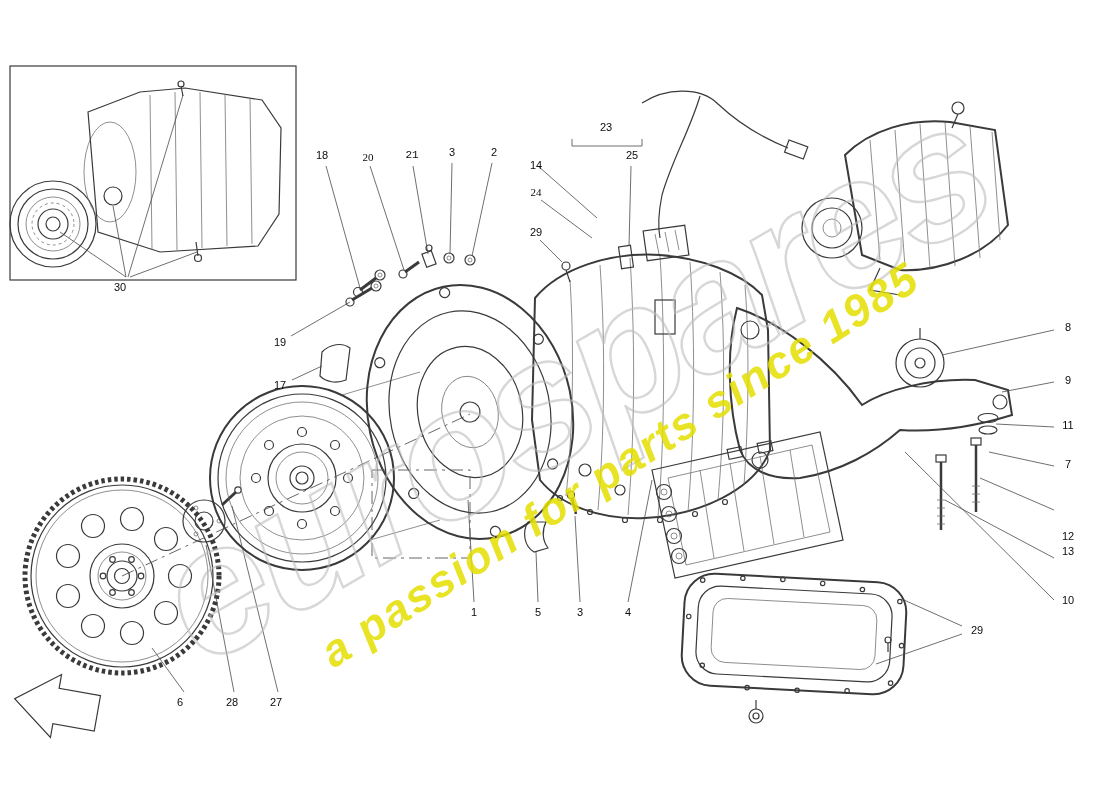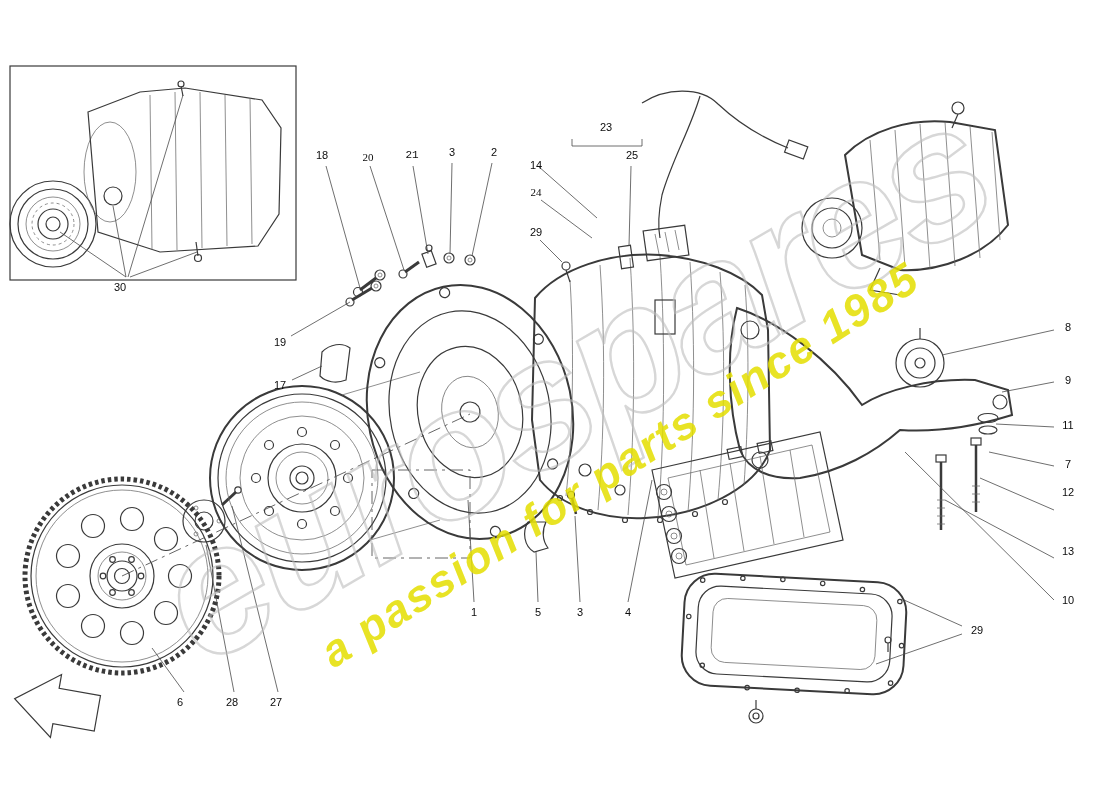--- a/index.html
+++ b/index.html
@@ -295,21 +295,21 @@
       <div class="callout" style="left: 606px; top: 127px;">23</div>
       <div class="callout" style="left: 632px; top: 155px;">25</div>
       <div class="callout" style="left: 536px; top: 192px; font-family: Liberation Serif, serif;">24</div>
       <div class="callout" style="left: 536px; top: 232px;">29</div>
       <div class="callout" style="left: 280px; top: 342px;">19</div>
       <div class="callout" style="left: 280px; top: 385px;">17</div>
       <div class="callout" style="left: 1068px; top: 327px;">8</div>
       <div class="callout" style="left: 1068px; top: 380px;">9</div>
       <div class="callout" style="left: 1068px; top: 425px;">11</div>
       <div class="callout" style="left: 1068px; top: 464px;">7</div>
-      <div class="callout" style="left: 1068px; top: 492px;">12</div>
+      <div class="callout" style="left: 1068px; top: 536px;">12</div>
       <div class="callout" style="left: 1068px; top: 551px;">13</div>
       <div class="callout" style="left: 1068px; top: 600px;">10</div>
       <div class="callout" style="left: 474px; top: 612px;">1</div>
       <div class="callout" style="left: 538px; top: 612px;">5</div>
       <div class="callout" style="left: 580px; top: 612px;">3</div>
       <div class="callout" style="left: 628px; top: 612px;">4</div>
       <div class="callout" style="left: 977px; top: 630px;">29</div>
       <div class="callout" style="left: 180px; top: 702px;">6</div>
       <div class="callout" style="left: 232px; top: 702px;">28</div>
       <div class="callout" style="left: 276px; top: 702px;">27</div>

